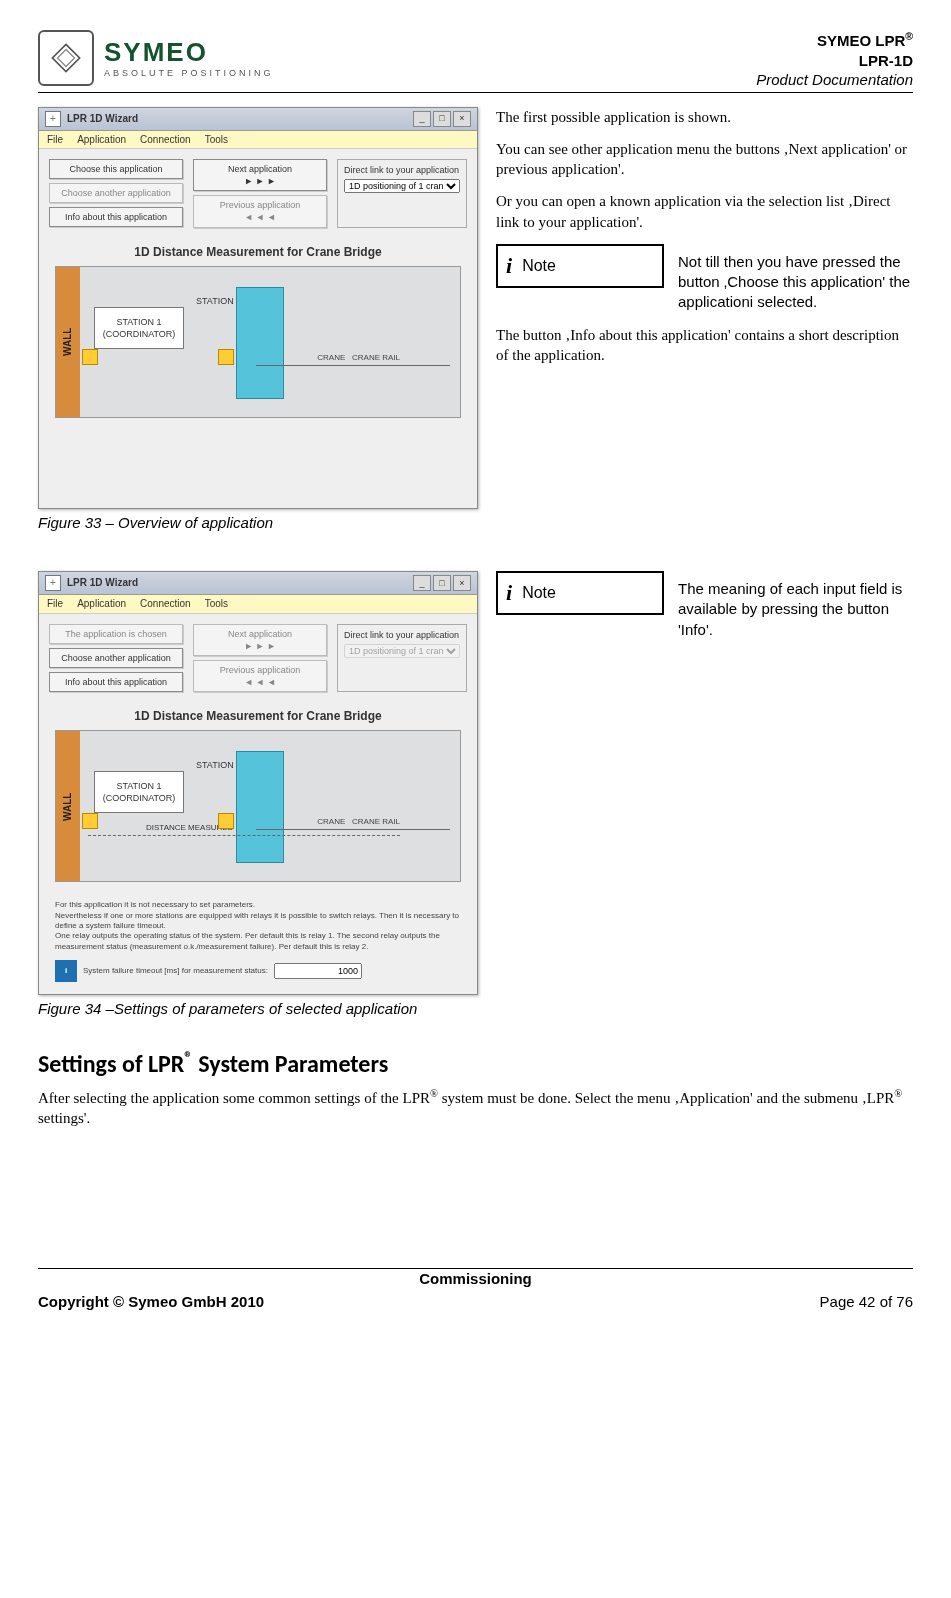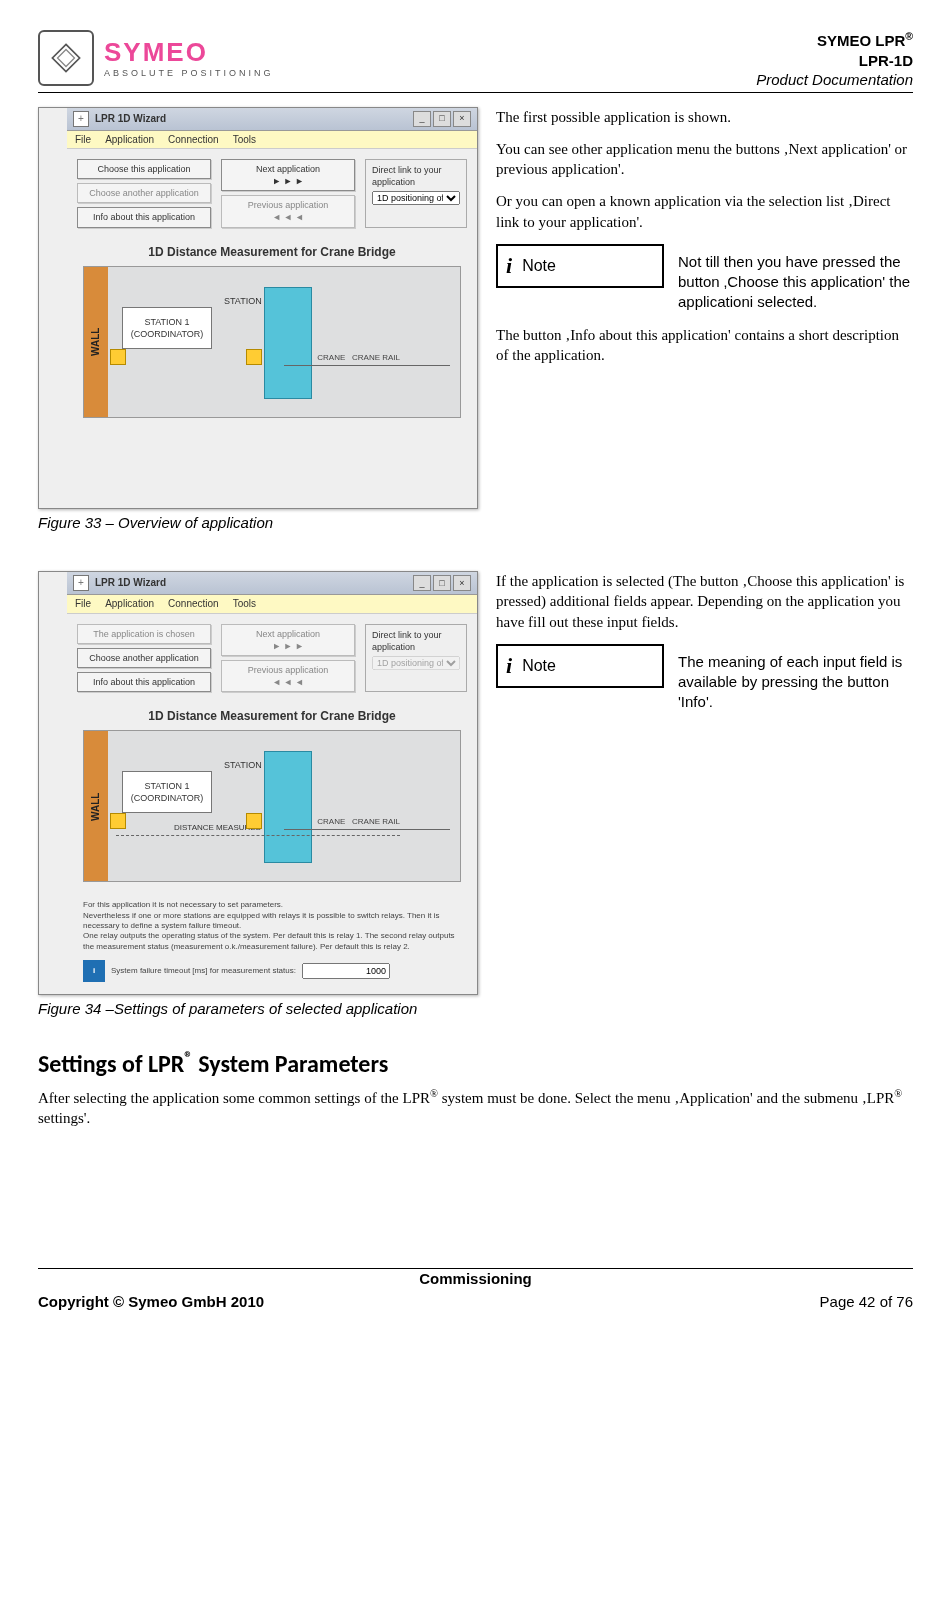--- a/index.html
+++ b/index.html
@@ -34,21 +34,21 @@
     align-items: center;
     justify-content: center;
   }
   .logo-mark svg { width: 34px; height: 34px; }
   .logo-text { display: flex; flex-direction: column; line-height: 1; }
   .logo-text .brand {
     font-family: Arial, sans-serif;
     font-weight: 700;
     font-size: 26px;
     letter-spacing: 2px;
-    color: #ec4899;
+    color: #14532d;
   }
   .logo-text .tagline {
     font-size: 9px;
     letter-spacing: 3px;
     color: #555;
     margin-top: 4px;
   }
   .header-right {
     text-align: right;
     font-size: 15px;
@@ -70,21 +70,20 @@
   }
   .col-text { flex: 1; }
 
   
   .app-window {
     border: 1px solid #888;
     background: #efefef;
     font-size: 10px;
     color: #333;
     box-shadow: 1px 1px 3px rgba(0,0,0,0.3);
-    padding-left: 28px;
   }
   .titlebar {
     background: linear-gradient(#cfd6e1, #b9c3d3);
     padding: 3px 6px;
     display: flex;
     align-items: center;
     gap: 6px;
     border-bottom: 1px solid #999;
   }
   .titlebar .wicon {
@@ -100,21 +99,21 @@
   .winbtns { display: flex; gap: 2px; }
   .winbtn { width: 16px; height: 14px; background:#ddd; border:1px solid #888; font-size:9px; display:flex; align-items:center; justify-content:center; }
   .menubar { padding: 2px 8px; background:#fef9c3; border-bottom:1px solid #ccc; font-size:10px; display:flex; gap:14px; }
 
   .control-strip {
     padding: 10px;
     display: flex;
     gap: 10px;
     flex-wrap: nowrap;
   }
-  .btncol { display:flex; flex-direction:column; gap:4px;justify-content:flex-end; }
+  .btncol { display:flex; flex-direction:column; gap:4px; }
   .fake-btn {
     background:#f4f4f4;
     border:1px solid #8a8a8a;
     padding:3px 6px;
     font-size:9px;
     width: 120px;
     text-align:center;
     box-shadow: 1px 1px 0 #ccc;
   }
   .fake-btn.grey { color:#888; border-color:#bbb; }
@@ -376,21 +375,20 @@
           <span class="info-blue">i</span>
           <span>System failure timeout [ms] for measurement status:</span>
           <input type="text" value="1000" style="">
         </div>
       </div>
     </div>
     <div class="caption">Figure 34 –Settings of parameters of selected application</div>
   </div>
 
   <div class="col-text">
-    <p class="para">If the application is selected (The button ‚Choose this application' is pressed) additional fields appear. Depending on the application you have fill out these input fields.</p>
     <div class="note-block">
       <div class="note-box">
         <span class="note-i">i</span>
         <span class="note-label">Note</span>
       </div>
       <div class="note-text">The meaning of each input field is available by pressing the button 'Info'.</div>
     </div>
   </div>
 </div>
 

